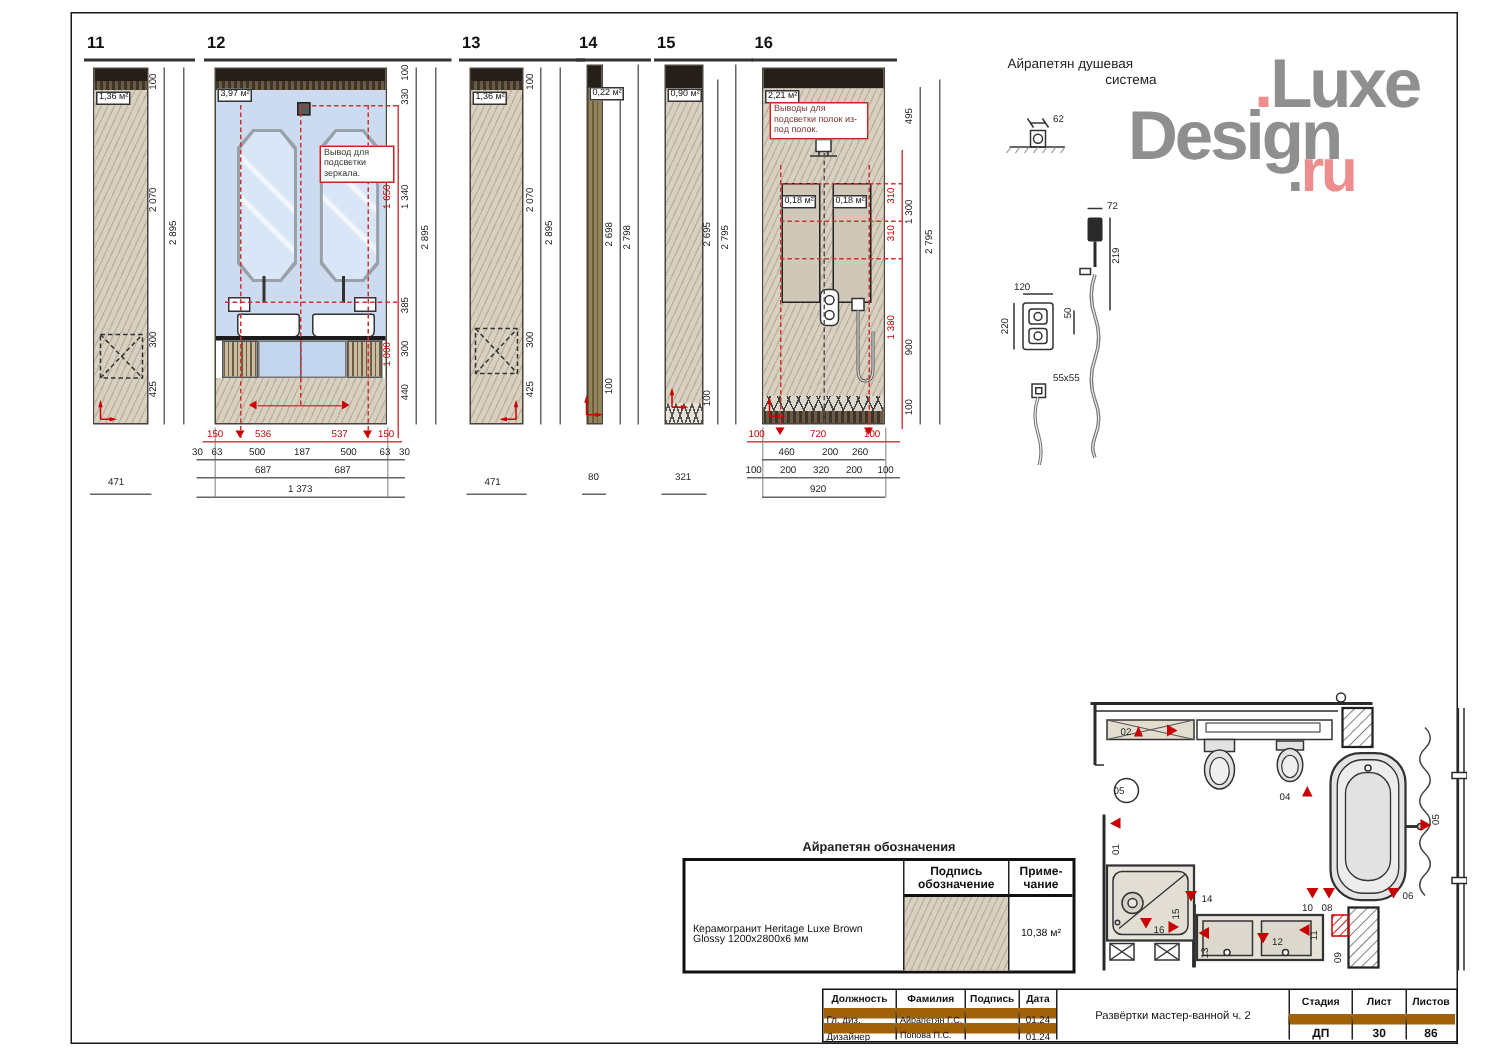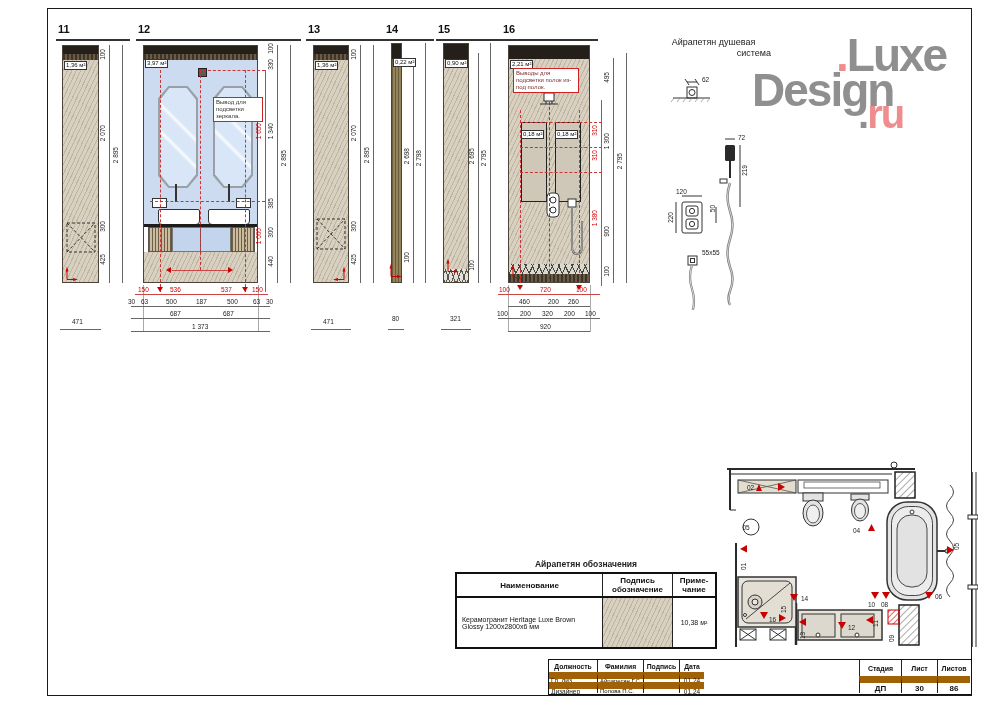--- a/index.html
+++ b/index.html
@@ -425,41 +425,41 @@
       <text x="64" y="158" transform="rotate(-90 64 158)">15</text>
       <text x="79" y="146">14</text>
       <text x="83" y="184" transform="rotate(-90 83 184)">13</text>
       <text x="126" y="175">12</text>
       <text x="156" y="172" transform="rotate(-90 156 172)">11</text>
     </g>
   </svg>
 
   <div class="dim" style="left:455px;top:560px;width:262px;text-align:center;font-weight:bold;font-size:8.5px;">Айрапетян обозначения</div>
   <div class="a" style="left:455px;top:572px;width:262px;height:77px;border:2px solid #111;box-sizing:border-box;">
-    <div class="cell" style="left:0;top:0;width:145px;height:24px;font-weight:bold;font-size:8px;border-bottom:2px solid #111;">Наименование</div>
     <div class="cell bL" style="left:145px;top:0;width:70px;height:24px;font-weight:bold;font-size:8px;border-bottom:2px solid #111;padding:0 2px;">Подпись обозначение</div>
     <div class="cell bL" style="left:215px;top:0;width:43px;height:24px;font-weight:bold;font-size:8px;border-bottom:2px solid #111;padding:0 2px;">Приме-чание</div>
     <div class="cell" style="left:0;top:24px;width:145px;height:49px;font-size:7px;justify-content:flex-start;text-align:left;padding:0 5px;">Керамогранит Heritage Luxe Brown Glossy 1200x2800x6 мм</div>
     <div class="a bL beige" style="left:145px;top:24px;width:70px;height:49px;box-sizing:border-box;"></div>
     <div class="cell bL" style="left:215px;top:24px;width:43px;height:49px;font-size:7px;">10,38 м²</div>
   </div>
 
   <div class="a" style="left:548px;top:659px;width:424px;height:36px;border:1.5px solid #111;box-sizing:border-box;">
     <div class="cell" style="left:0;top:0;width:48px;height:12px;font-weight:bold;font-size:6.8px;">Должность</div>
     <div class="cell bL" style="left:48px;top:0;width:46px;height:12px;font-weight:bold;font-size:6.8px;">Фамилия</div>
     <div class="cell bL" style="left:94px;top:0;width:36px;height:12px;font-weight:bold;font-size:6.8px;">Подпись</div>
     <div class="cell bL" style="left:130px;top:0;width:25px;height:12px;font-weight:bold;font-size:6.8px;">Дата</div>
     <div class="cell bT" style="left:0;top:12px;width:48px;height:10px;font-size:6.5px;justify-content:flex-start;padding-left:2px;">Гл. диз.</div>
     <div class="cell bT bL" style="left:48px;top:12px;width:46px;height:10px;font-size:6px;justify-content:flex-start;padding-left:2px;">Айрапетян Г.С.</div>
     <div class="cell bT bL" style="left:94px;top:12px;width:36px;height:10px;"></div>
     <div class="cell bT bL" style="left:130px;top:12px;width:25px;height:10px;font-size:6.5px;">01.24</div>
     <div class="cell bT" style="left:0;top:22px;width:48px;height:11px;font-size:6.5px;justify-content:flex-start;padding-left:2px;">Дизайнер</div>
     <div class="cell bT bL" style="left:48px;top:22px;width:46px;height:11px;font-size:6px;justify-content:flex-start;padding-left:2px;">Попова П.С.</div>
     <div class="cell bT bL" style="left:94px;top:22px;width:36px;height:11px;"></div>
     <div class="cell bT bL" style="left:130px;top:22px;width:25px;height:11px;font-size:6.5px;">01.24</div>
+    <div class="cell bL" style="left:155px;top:0;width:155px;height:33px;font-size:7.5px;">Развёртки мастер-ванной ч. 2</div>
     <div class="cell bL" style="left:310px;top:0;width:42px;height:16px;font-weight:bold;font-size:7px;">Стадия</div>
     <div class="cell bL" style="left:352px;top:0;width:36px;height:16px;font-weight:bold;font-size:7px;">Лист</div>
     <div class="cell bL" style="left:388px;top:0;width:33px;height:16px;font-weight:bold;font-size:7px;">Листов</div>
     <div class="cell bL bT" style="left:310px;top:16px;width:42px;height:17px;font-weight:bold;font-size:8px;">ДП</div>
     <div class="cell bL bT" style="left:352px;top:16px;width:36px;height:17px;font-weight:bold;font-size:8px;">30</div>
     <div class="cell bL bT" style="left:388px;top:16px;width:33px;height:17px;font-weight:bold;font-size:8px;">86</div>
   </div>
 </div>
 
 </body></html>

